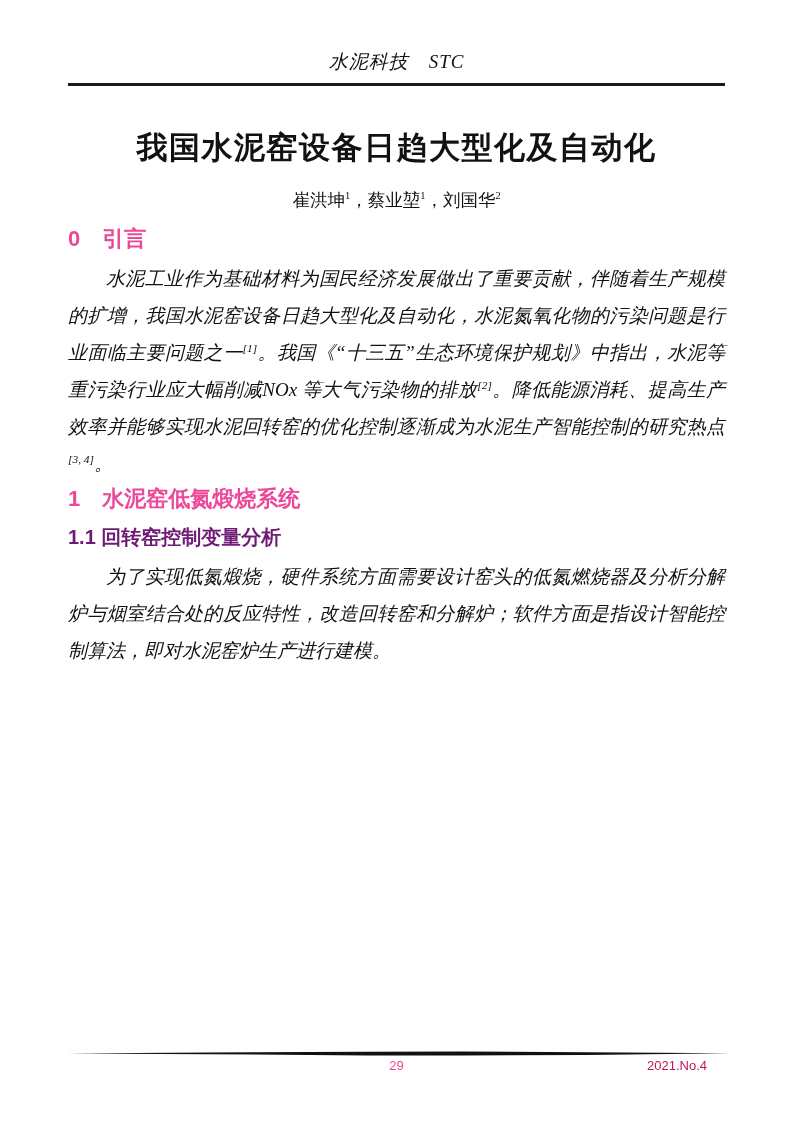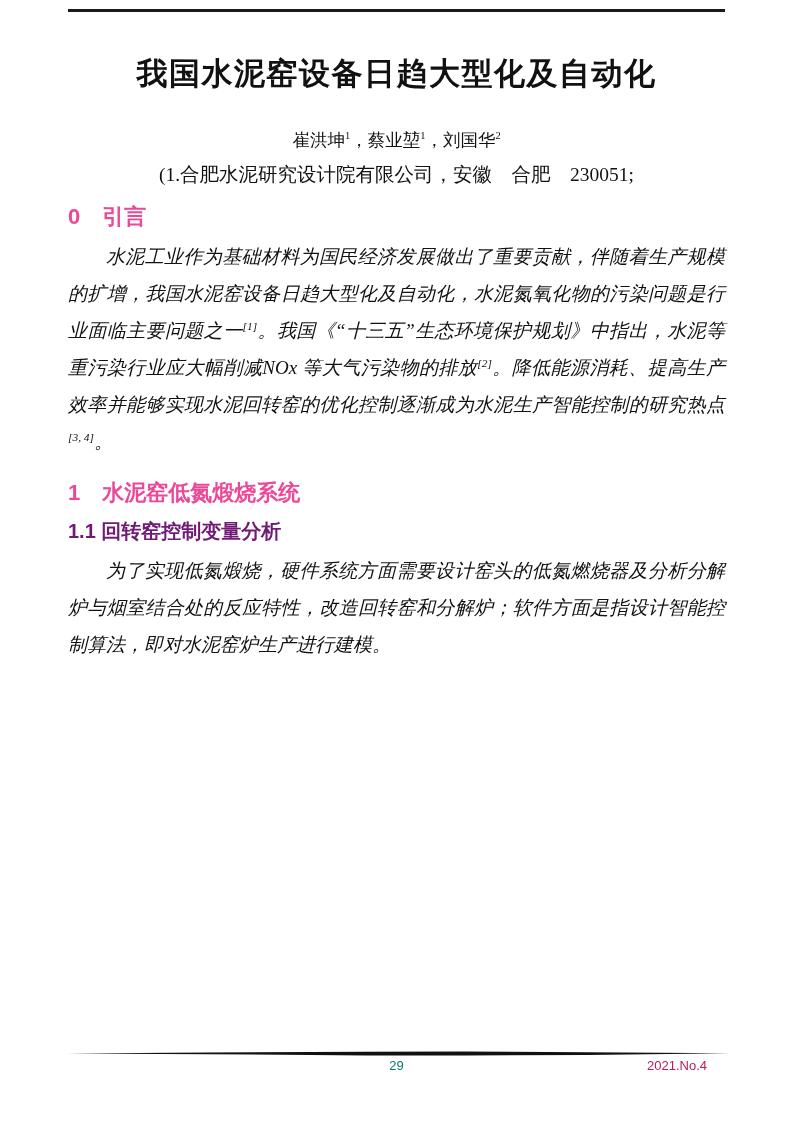--- a/index.html
+++ b/index.html
@@ -23,37 +23,37 @@
   }
   .article-title{
     margin:42px 0 0 0;
     text-align:center;
     font-family:"Liberation Sans","DejaVu Sans",sans-serif;
     font-weight:700;
     font-size:31px;line-height:40px;
     letter-spacing:1.5px;
   }
   .authors{
-    margin-top:34px;
+    margin-top:20px;
     text-align:center;
     font-size:17.5px;line-height:24px;
   }
   .affiliation{
     text-align:center;
     font-size:19.5px;line-height:30px;
   }
   .affiliation.first{margin-top:8px;}
   .section-heading{
     margin:12px 0 6px 0;
     font-family:"Liberation Sans","DejaVu Sans",sans-serif;
     font-weight:700;
     font-size:22px;line-height:30px;
     color:#ec4899;
   }
-  .section-heading.tight{margin-top:18px;margin-bottom:0;}
+  .section-heading.tight{margin-top:2px;margin-bottom:0;}
   .subsection-heading{
     margin:8px 0 6px 0;
     font-family:"Liberation Sans","DejaVu Sans",sans-serif;
     font-weight:700;
     font-size:20px;line-height:30px;
     color:#701a75;
   }
   .body-paragraph{
     margin:0;
     font-size:19px;line-height:37px;
@@ -63,42 +63,42 @@
   }
   sup{font-size:0.6em;line-height:0;vertical-align:super;}
   .footer-rule{
     position:absolute;left:67px;top:1051px;width:663px;height:5px;
   }
   .footer-rule svg{display:block;width:663px;height:5px;}
   .page-number{
     position:absolute;top:1057px;left:0;right:0;
     text-align:center;
     font-family:"Liberation Sans","DejaVu Sans",sans-serif;
-    font-size:13px;line-height:18px;color:#0f766e;
+    font-size:13px;line-height:18px;color:#ec4899;
   }
   .issue-label{
     position:absolute;top:1057px;right:86px;
     font-family:"Liberation Sans","DejaVu Sans",sans-serif;
     font-size:13px;line-height:18px;color:#be185d;
   }
 </style>
 </head>
 <body>
 
 <div class="page">
   <div class="content">
 
+    <div class="journal-header">水泥科技　STC</div>
 
     <div class="header-rule"></div>
 
     <h1 class="article-title">我国水泥窑设备日趋大型化及自动化</h1>
 
     <div class="authors"><span>崔洪坤</span><sup>1</sup><span>，蔡业堃</span><sup>1</sup><span>，刘国华</span><sup>2</sup></div>
 
-    <div class="affiliation first">(1.合肥水泥研究设计院有限公司，安徽　合肥　230051;</div>
 
 
     <h2 class="section-heading">0　引言</h2>
 
     <p class="body-paragraph"><span>水泥工业作为基础材料为国民经济发展做出了重要贡献，伴随着生产规模的扩增，我国水泥窑设备日趋大型化及自动化，水泥氮氧化物的污染问题是行业面临主要问题之一</span><sup>[1]</sup><span>。我国《“十三五”生态环境保护规划》中指出，水泥等重污染行业应大幅削减NOx 等大气污染物的排放</span><sup>[2]</sup><span>。降低能源消耗、提高生产效率并能够实现水泥回转窑的优化控制逐渐成为水泥生产智能控制的研究热点</span><sup>[3, 4]</sup><span>。</span></p>
 
 
 
     <h2 class="section-heading tight">1　水泥窑低氮煅烧系统</h2>
 

